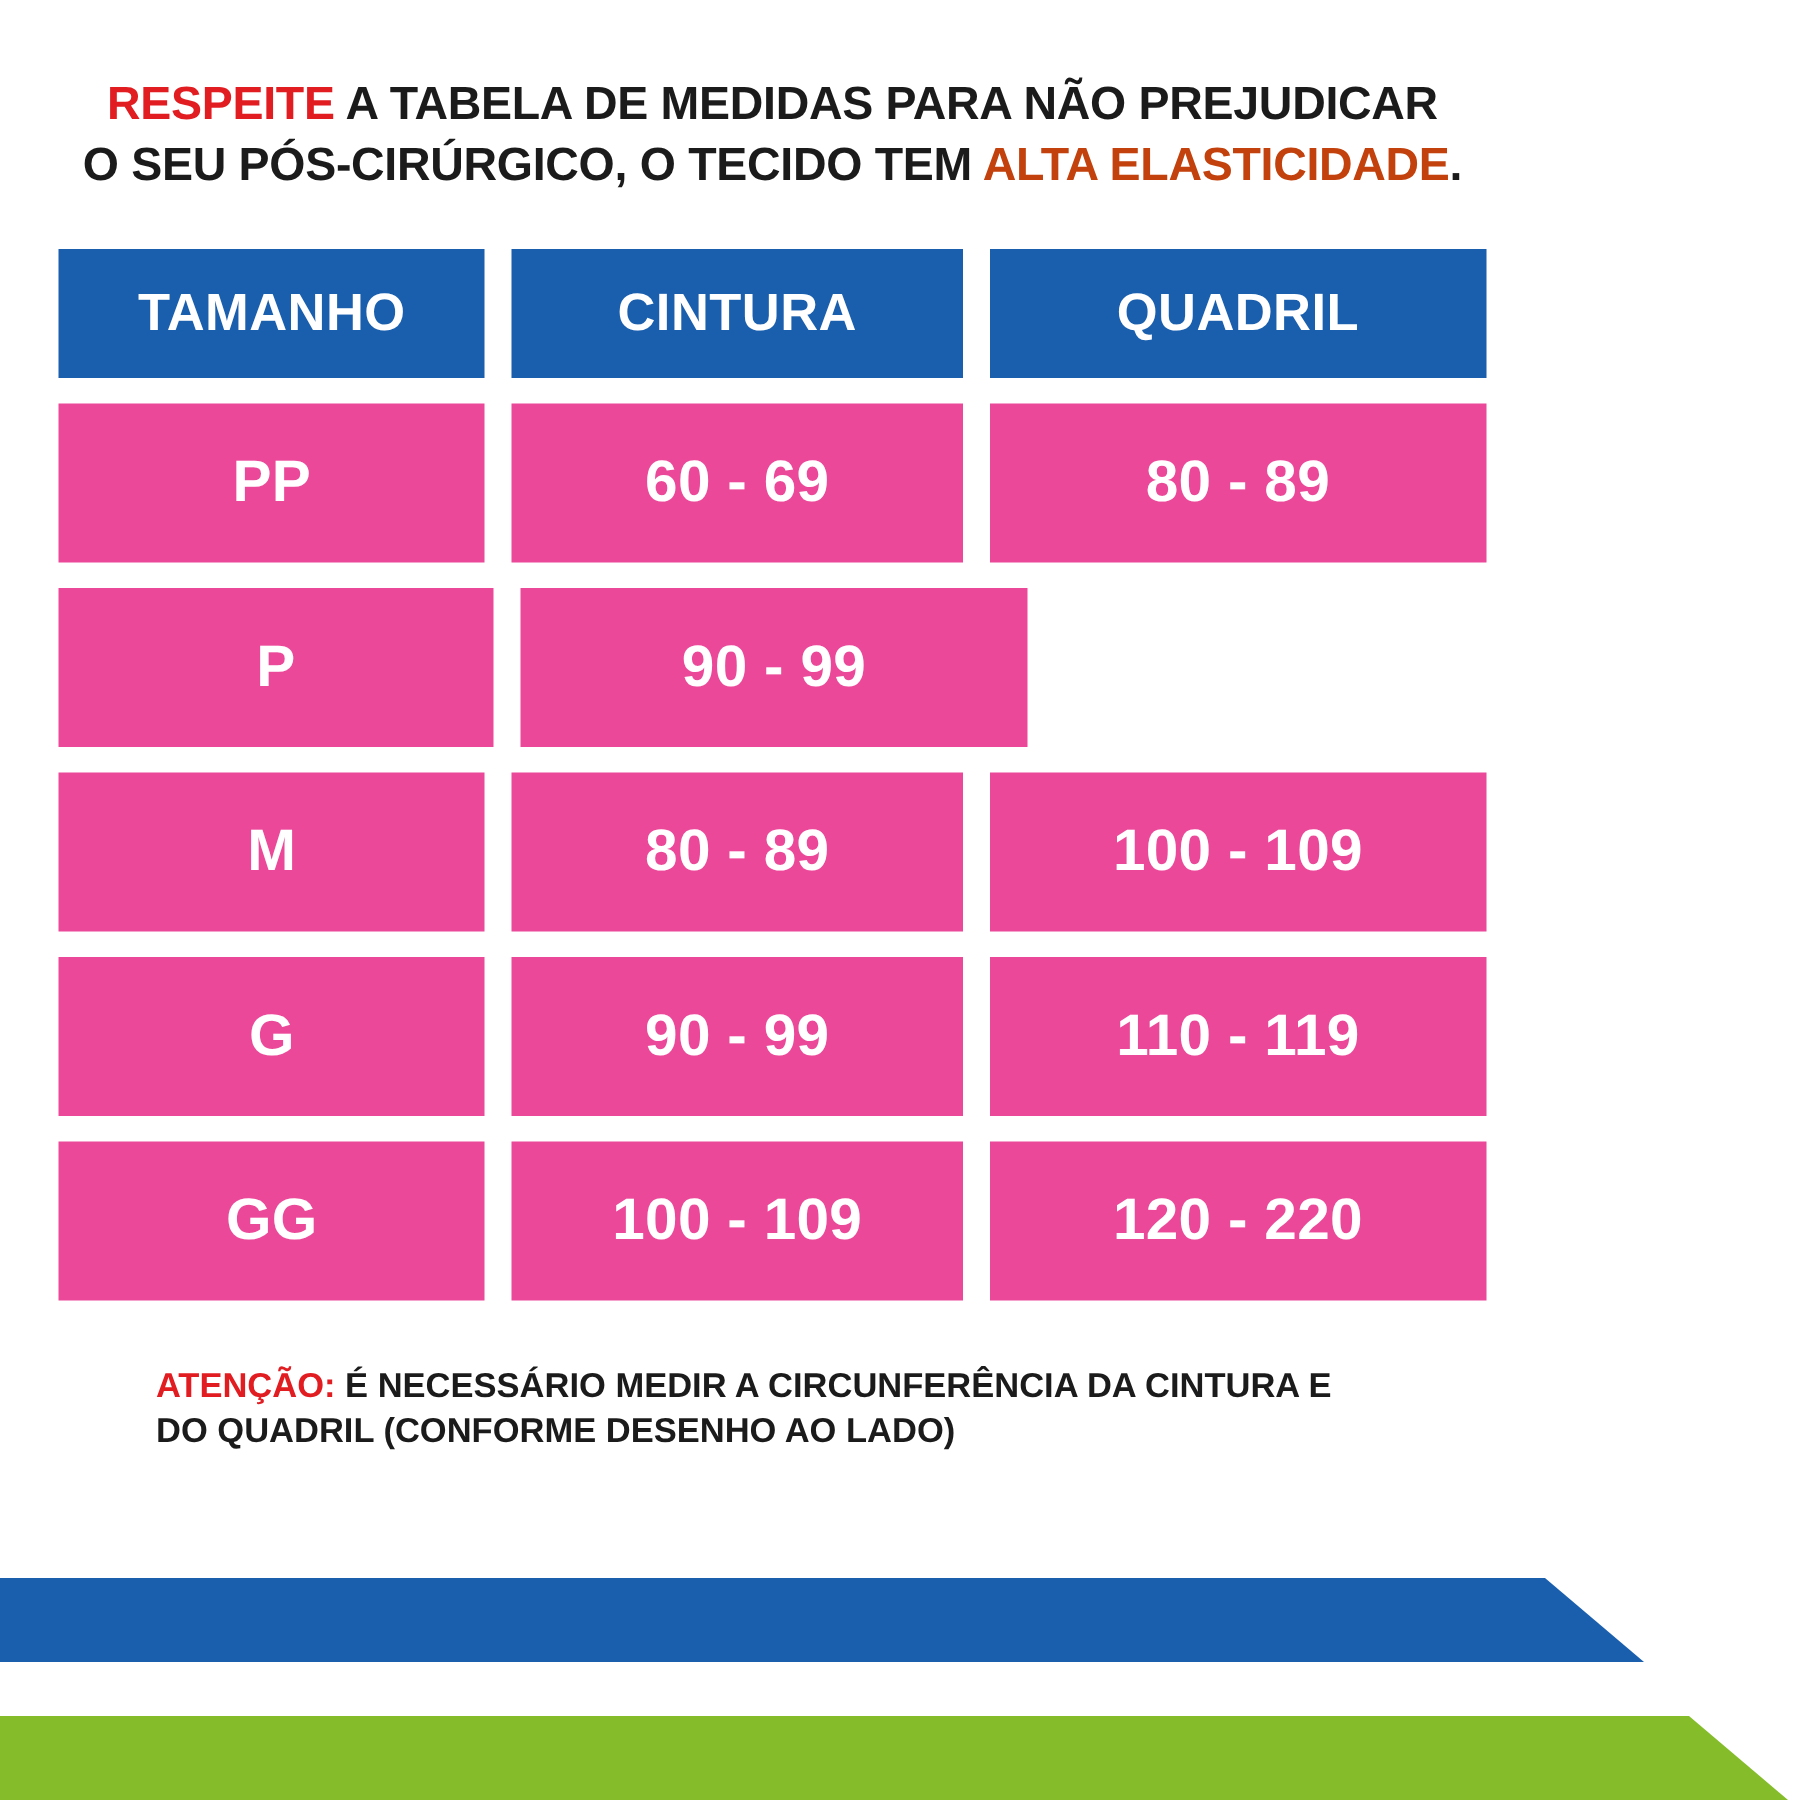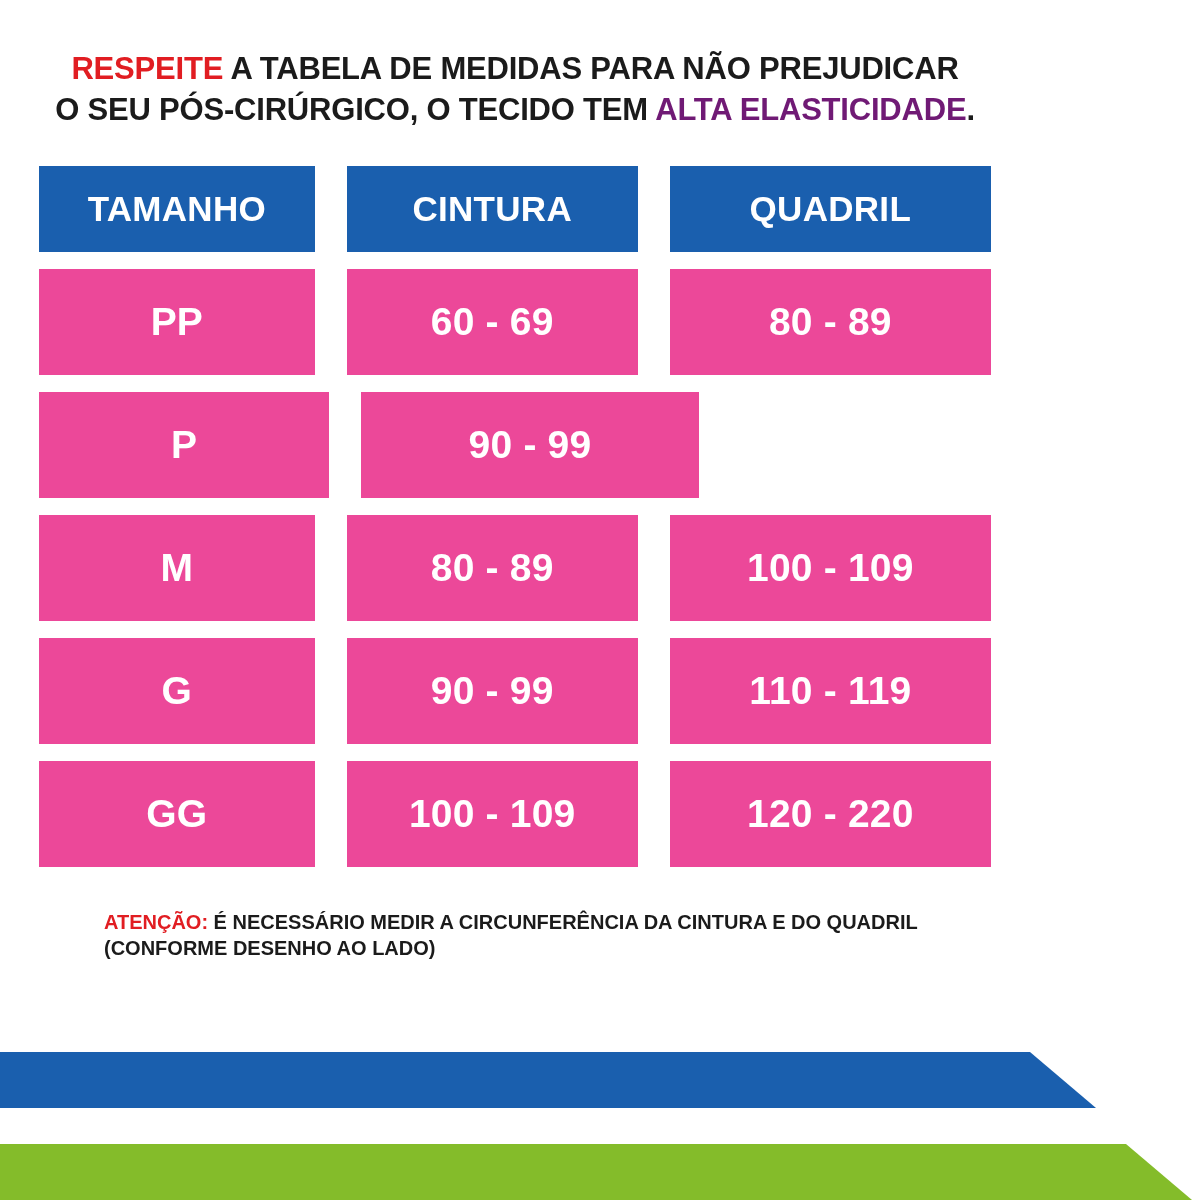--- a/index.html
+++ b/index.html
@@ -30,30 +30,30 @@
     font-weight: bold;
     line-height: 1.33;
     letter-spacing: -0.2px;
     color: #1b1b1b;
   }
   .heading .line {
     display: block;
     white-space: nowrap;
   }
   .red { color: #e11d22; }
-  .green { color: #701a75; }
+  .green { color: #c2410c; }
 
   
   .table-wrap {
     margin: 36px auto 0 auto;
     width: 952px;
   }
   .row {
     display: flex;
-    gap: 32px;
+    gap: 18px;
     margin-bottom: 17px;
   }
   .row:last-child { margin-bottom: 0; }
 
   .cell {
     display: flex;
     align-items: center;
     justify-content: center;
     text-align: center;
     color: #ffffff;
@@ -79,21 +79,21 @@
     background: #ec4899;
     height: 106px;
     font-size: 39px;
     letter-spacing: 0.2px;
   }
 
   
   .note {
     margin: 42px 0 0 0;
     padding: 0 104px 0 104px;
-    font-size: 20px;
+    font-size: 23px;
     font-weight: bold;
     line-height: 1.3;
     color: #1b1b1b;
   }
   .note .attn { color: #e11d22; }
 
   
   .bars {
     position: absolute;
     left: 0;

